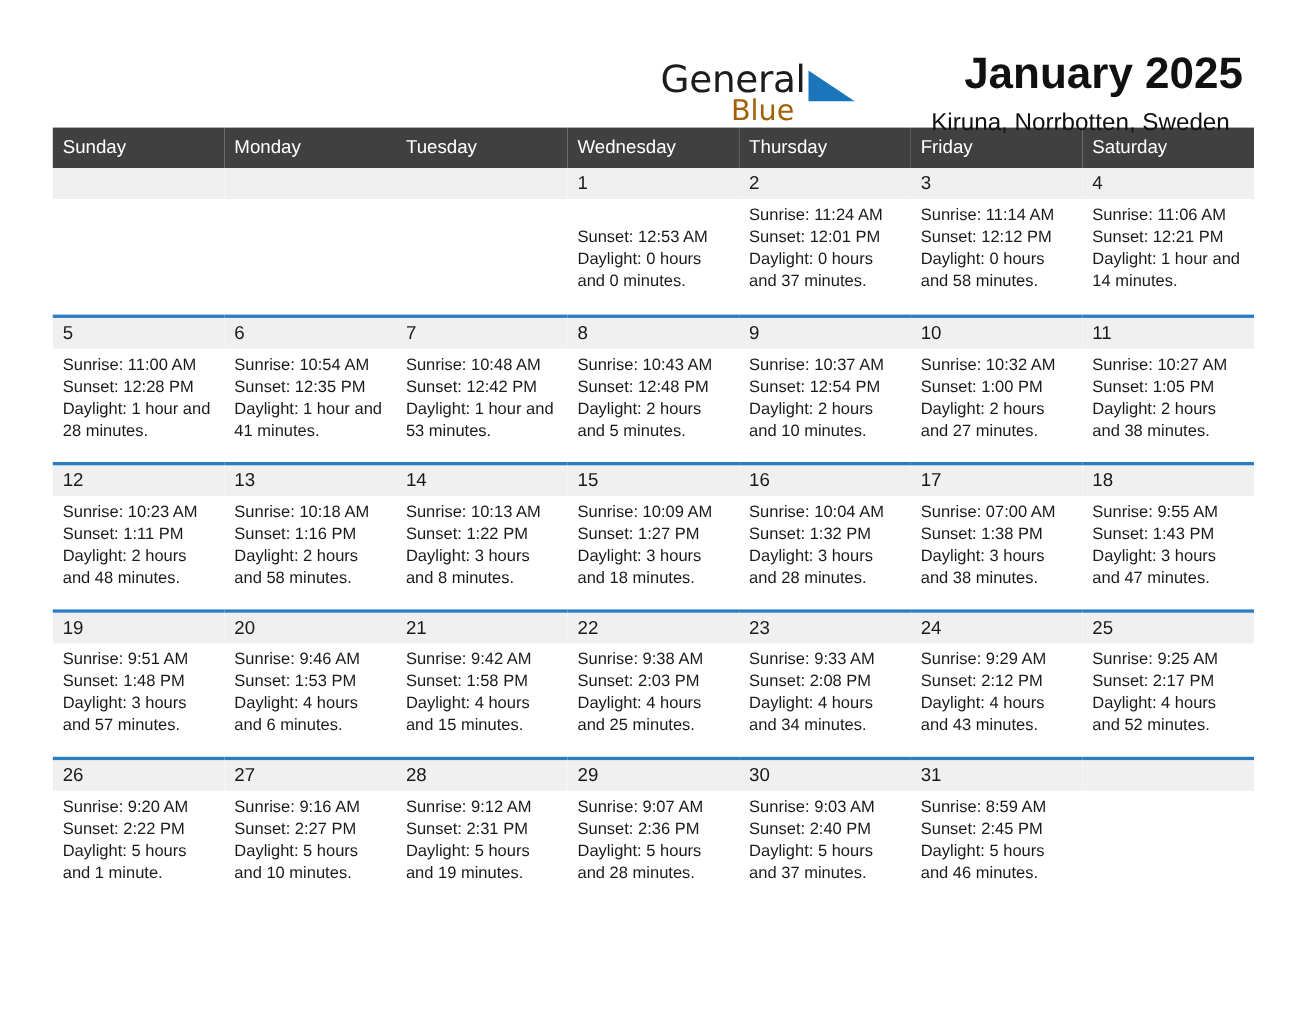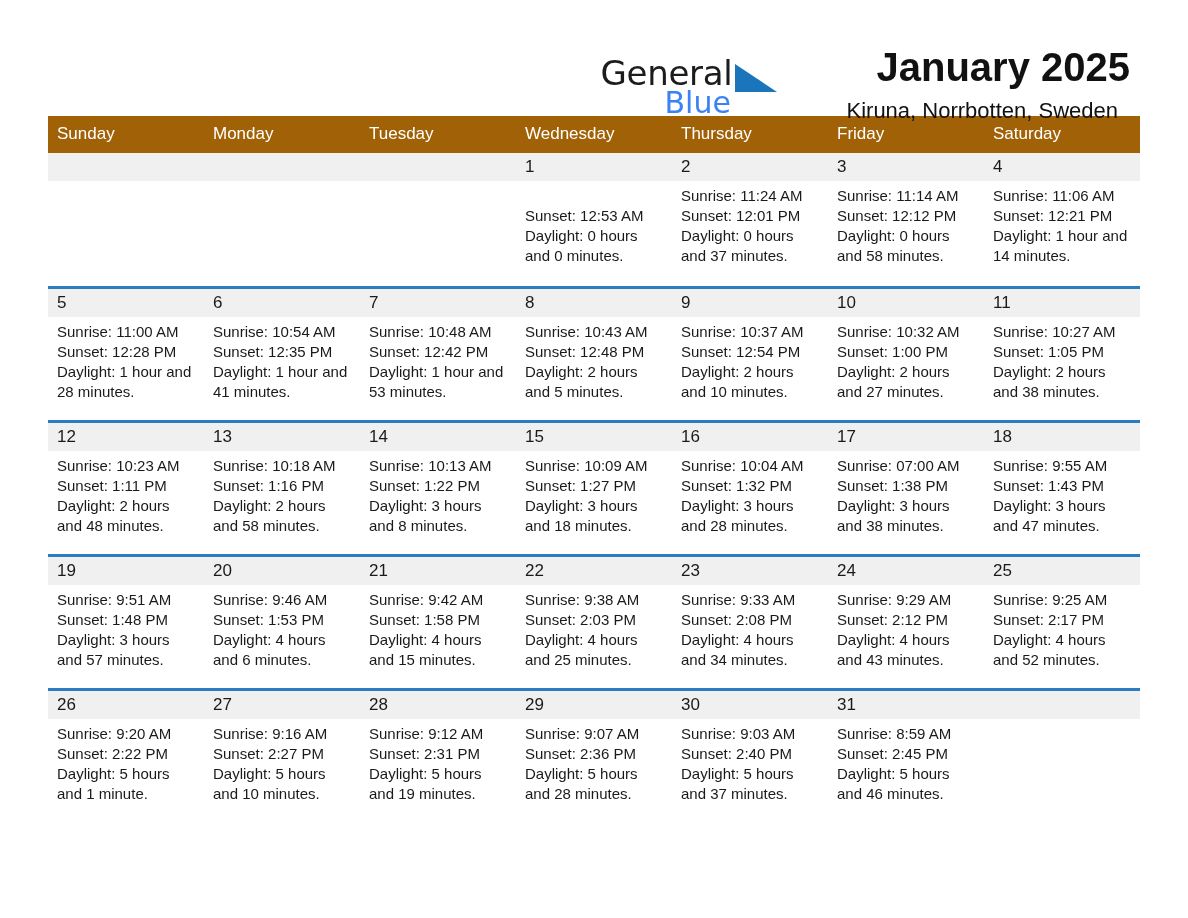--- a/index.html
+++ b/index.html
@@ -27,22 +27,22 @@
   .logo-general {
     font-size: 34px;
     letter-spacing: -0.3px;
     color: #1c1c1c;
     font-family: "DejaVu Sans", sans-serif;
     line-height: 1;
     position: absolute;
     left: 14px; top: 10px;
   }
   .logo-blue {
-    font-size: 30px;
-    color: #3b82f6;
+    font-size: 26px;
+    color: #a16207;
     font-family: "DejaVu Sans", sans-serif;
     line-height: 1;
     position: absolute;
     left: 78px; top: 42px;
   }
   .logo-tri {
     position: absolute;
     left: 148px; top: 18px;
     width: 0; height: 0;
     border-left: 42px solid #1b75bb;
@@ -65,21 +65,21 @@
   }
 
   
   .calendar {
     width: 1092px;
     border-collapse: collapse;
     table-layout: fixed;
     margin-top: 4px;
   }
   .calendar th {
-    background: #a16207;
+    background: #404040;
     color: #ffffff;
     font-weight: normal;
     font-size: 17px;
     text-align: left;
     padding: 8px 0 9px 9px;
     height: 32px;
   }
   .calendar td {
     vertical-align: top;
     padding: 0;

